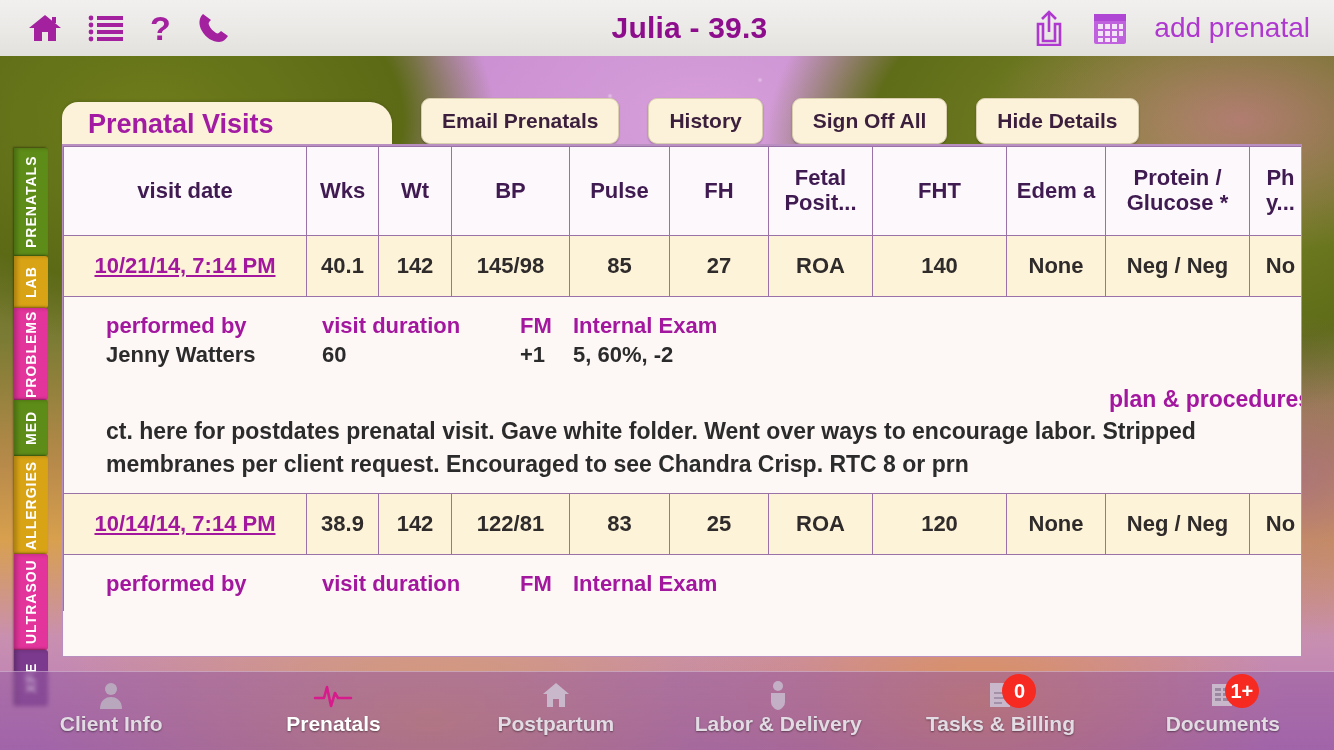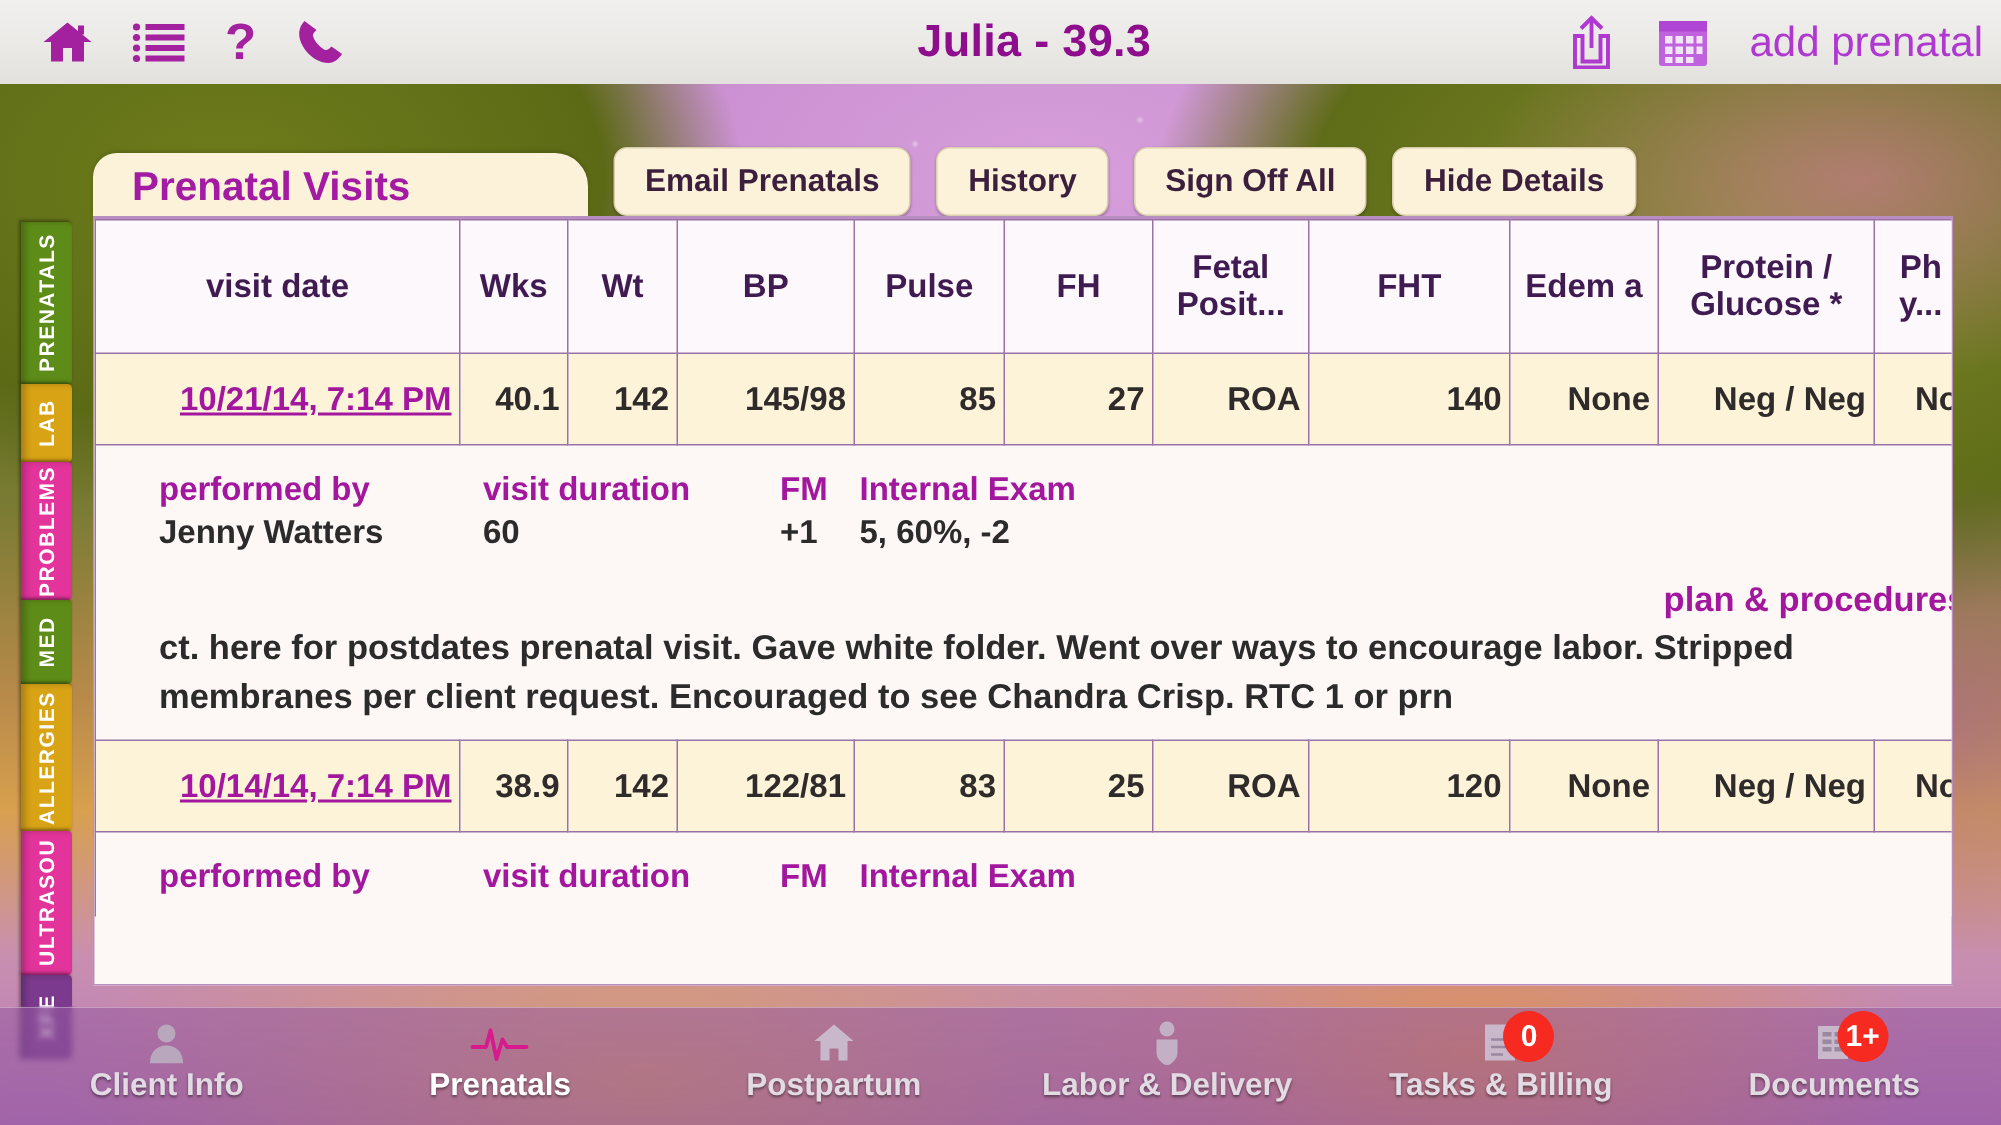--- a/index.html
+++ b/index.html
@@ -35,21 +35,21 @@
       radial-gradient(circle 4px at 760px 80px, rgba(255,255,255,.4), rgba(255,255,255,0) 70%);
   }
 
   
   #topbar{
     position:absolute;left:0;top:0;width:1334px;height:56px;z-index:30;
     background:linear-gradient(180deg,#f2f0ef 0%,#ebe9e6 55%,#e3e1dd 100%);
     display:flex;align-items:center;
   }
   #topbar .left{display:flex;align-items:center;gap:26px;padding-left:28px;}
-  #topbar .right{display:flex;align-items:center;gap:26px;margin-left:auto;padding-right:12px;}
+  #topbar .right{display:flex;align-items:center;gap:26px;margin-left:auto;padding-right:24px;}
   .tb-icon{cursor:pointer;display:flex;align-items:center;justify-content:center;}
   #title{
     position:absolute;left:0;right:0;text-align:center;
     font-size:30px;font-weight:bold;color:#8d0d8d;letter-spacing:.2px;
     pointer-events:none;
     padding-left:45px;
   }
   #addprenatal{font-size:28px;color:#ae38d0;font-weight:normal;cursor:pointer;}
 
   
@@ -69,40 +69,40 @@
   #titletab{
     background:#fbf2d9;border-radius:16px 22px 0 0;
     padding:10px 26px 8px 26px;height:42px;box-sizing:border-box;
     display:flex;align-items:center;min-width:330px;
     box-shadow:0 -1px 3px rgba(0,0,0,.15);
   }
   #titletab span{font-size:27px;font-weight:bold;color:#a31ba3;}
   .hbtn{
     background:#fbf2d9;border:1px solid #d9cfae;border-radius:9px;
     height:44px;display:flex;align-items:center;justify-content:center;
-    padding:0 20px;margin-left:17px;cursor:pointer;
+    padding:0 20px;margin-left:29px;cursor:pointer;
     box-shadow:0 1px 2px rgba(0,0,0,.25);
     font-size:21px;font-weight:bold;color:#3b1f3d;white-space:nowrap;
   }
 
   
   #tablewrap{
     background:#fdf8f6;border:1px solid #b98ec0;border-top:2px solid #b98ec0;
     height:510px;overflow:hidden;position:relative;
   }
   table{border-collapse:collapse;width:1248px;table-layout:fixed;}
   th,td{
     border:1px solid #9a72a8;text-align:center;vertical-align:middle;
     font-size:22px;font-weight:bold;overflow:hidden;
   }
   thead th{
     background:#fdf8fb;color:#3f1b52;height:84px;line-height:1.12;
     padding:2px 4px;
   }
-  tr.datarow td{background:#fdf3d9;color:#2f2b2b;height:56px;padding:2px 5px;text-align:right;}
+  tr.datarow td{background:#fdf3d9;color:#2f2b2b;height:56px;padding:2px 5px;}
   tr.datarow td.dt a{
     color:#a3179f;text-decoration:underline;cursor:pointer;font-weight:bold;
   }
   tr.detailrow td{
     background:#fdf8f6;border:none;border-left:1px solid #9a72a8;
     border-right:1px solid #9a72a8;text-align:left;padding:14px 0 12px 42px;
   }
   .dl-row{display:flex;align-items:flex-start;}
   .dl-col{margin-right:8px;}
   .dl-lab{color:#a3179f;font-size:22px;font-weight:bold;line-height:1.34;white-space:nowrap;}
@@ -301,21 +301,21 @@
                   <div class="dl-col" style="width: 45px;">
                     <div class="dl-lab">FM</div>
                     <div class="dl-val">+1</div>
                   </div>
                   <div class="dl-col" style="width: auto;">
                     <div class="dl-lab">Internal Exam</div>
                     <div class="dl-val">5, 60%, -2</div>
                   </div>
                 </div>
                 <div class="plan-h">plan &amp; procedures</div>
-                <div class="plan-b">ct. here for postdates prenatal visit.  Gave white folder.  Went over ways to encourage labor.  Stripped membranes per client request. Encouraged to see Chandra Crisp. RTC 1 or prn</div>
+                <div class="plan-b">ct. here for postdates prenatal visit.  Gave white folder.  Went over ways to encourage labor.  Stripped membranes per client request. Encouraged to see Chandra Crisp. RTC 8 or prn</div>
               </div>
             </td>
           </tr>
           <tr class="datarow">
             <td class="dt"><a>10/14/14, 7:14 PM</a></td>
             <td>38.9</td>
             <td>142</td>
             <td>122/81</td>
             <td>83</td>
             <td>25</td>

